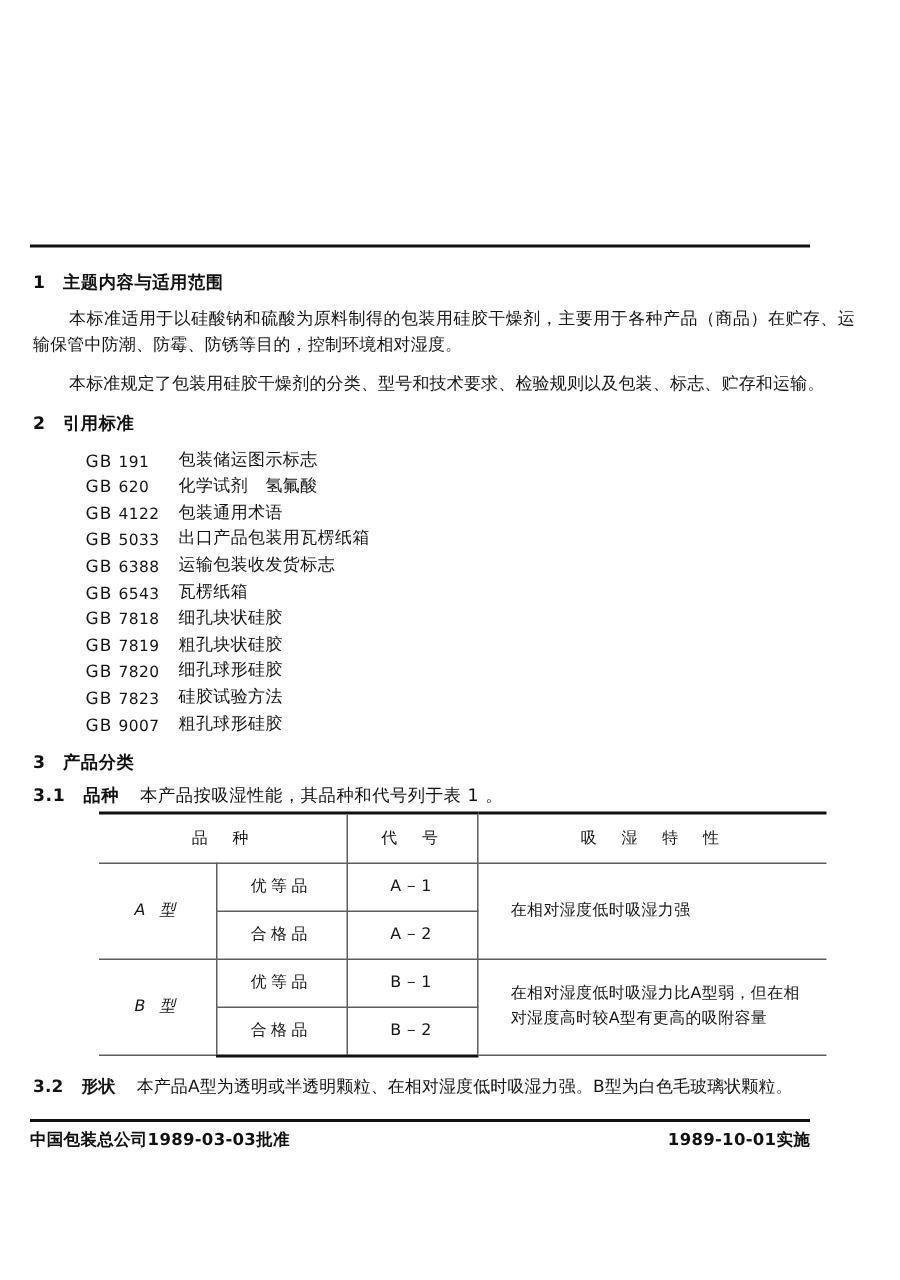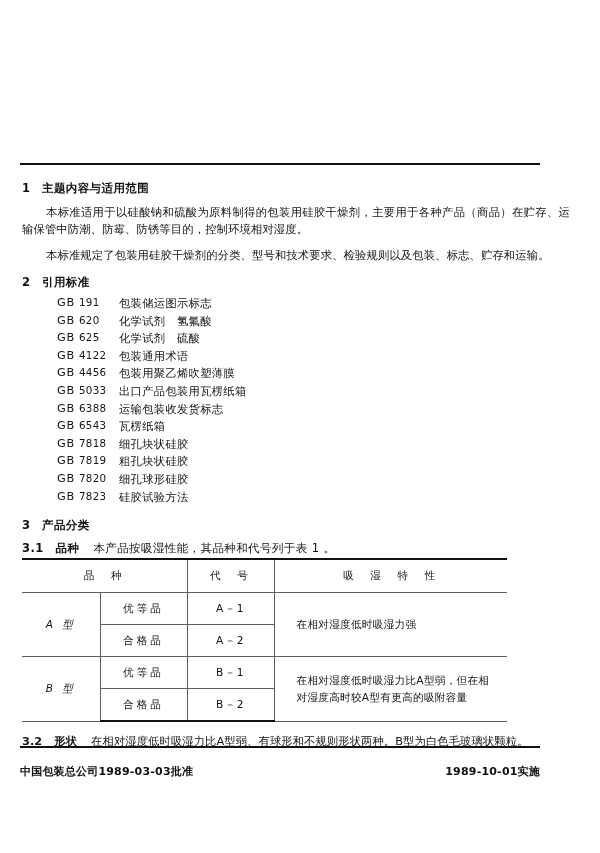--- a/index.html
+++ b/index.html
@@ -118,21 +118,21 @@
   }
 
   
   .ref-list {
     margin: 8px 0 0 0;
     padding: 0;
     list-style: none;
   }
   .ref-item {
     display: flex;
-    align-items: flex-start;
+    align-items: flex-end;
     margin-left: 57px;
     height: 17.6px;
     font-size: 11.3px;
     color: #141414;
   }
   .ref-code {
     width: 62px;
     flex: none;
     letter-spacing: 0.3px;
   }
@@ -147,20 +147,21 @@
     text-align: center;
     font-size: 11px;
     color: #141414;
     margin-top: 6px;
     letter-spacing: 2px;
   }
 
   .tbl-wrap {
     position: relative;
     margin: 4px 0 0 0;
+    padding-left: 44px;
   }
   table.spec {
     border-collapse: collapse;
     width: 485px;
     margin-left: 22px;
     table-layout: fixed;
     font-size: 10.6px;
     color: #141414;
   }
   table.spec th,
@@ -228,21 +229,20 @@
     width: 520px;
     height: 2px;
     background: #111;
   }
   .footer {
     position: absolute;
     left: 20px;
     top: 752px;
     width: 520px;
     height: 16px;
-    margin-top: 12px;
   }
   .footer-left {
     position: absolute;
     left: 0;
     top: 0;
     font-size: 11px;
     font-weight: bold;
     color: #111;
     letter-spacing: 0.2px;
   }
@@ -279,32 +279,24 @@
     <ul class="ref-list">
       <li class="ref-item">
         <span class="ref-code"><span class="gb">GB</span> <span class="num">191</span></span>
         <span class="ref-name">包装储运图示标志</span>
       </li>
       <li class="ref-item">
         <span class="ref-code"><span class="gb">GB</span> <span class="num">620</span></span>
         <span class="ref-name">化学试剂　氢氟酸</span>
       </li>
       <li class="ref-item">
-        <span class="ref-code"><span class="gb">GB</span> <span class="num">625</span></span>
-        <span class="ref-name">化学试剂　硫酸</span>
-      </li>
-      <li class="ref-item">
         <span class="ref-code"><span class="gb">GB</span> <span class="num">4122</span></span>
         <span class="ref-name">包装通用术语</span>
       </li>
       <li class="ref-item">
-        <span class="ref-code"><span class="gb">GB</span> <span class="num">4456</span></span>
-        <span class="ref-name">包装用聚乙烯吹塑薄膜</span>
-      </li>
-      <li class="ref-item">
         <span class="ref-code"><span class="gb">GB</span> <span class="num">5033</span></span>
         <span class="ref-name">出口产品包装用瓦楞纸箱</span>
       </li>
       <li class="ref-item">
         <span class="ref-code"><span class="gb">GB</span> <span class="num">6388</span></span>
         <span class="ref-name">运输包装收发货标志</span>
       </li>
       <li class="ref-item">
         <span class="ref-code"><span class="gb">GB</span> <span class="num">6543</span></span>
         <span class="ref-name">瓦楞纸箱</span>
@@ -317,20 +309,24 @@
         <span class="ref-code"><span class="gb">GB</span> <span class="num">7819</span></span>
         <span class="ref-name">粗孔块状硅胶</span>
       </li>
       <li class="ref-item">
         <span class="ref-code"><span class="gb">GB</span> <span class="num">7820</span></span>
         <span class="ref-name">细孔球形硅胶</span>
       </li>
       <li class="ref-item">
         <span class="ref-code"><span class="gb">GB</span> <span class="num">7823</span></span>
         <span class="ref-name">硅胶试验方法</span>
+      </li>
+      <li class="ref-item">
+        <span class="ref-code"><span class="gb">GB</span> <span class="num">9007</span></span>
+        <span class="ref-name">粗孔球形硅胶</span>
       </li>
     </ul>
 
     <div class="sec-head" style="margin-top:13px;">
       <span class="sec-num">3</span><span>产品分类</span>
     </div>
 
     <div class="sec-head" style="margin-top:11px; font-weight:normal;">
       <span style="font-weight:bold;">3.1</span><span style="display:inline-block;width:12px;"></span><span style="font-weight:bold;">品种</span><span style="display:inline-block;width:14px;"></span><span>本产品按吸湿性能，其品种和代号列于表 1 。</span>
     </div>
@@ -370,21 +366,21 @@
         </tr>
         <tr class="last">
           <td class="gradecell">合格品</td>
           <td class="codecell">B－2</td>
         </tr>
       </tbody>
         </table>
     </div>
 
     <div class="shape-line">
-      <span style="font-weight:bold;">3.2</span><span style="display:inline-block;width:12px;"></span><span style="font-weight:bold;">形状</span><span style="display:inline-block;width:14px;"></span><span>在相对湿度低时吸湿力比A型弱、有球形和不规则形状两种。B型为白色毛玻璃状颗粒。</span>
+      <span style="font-weight:bold;">3.2</span><span style="display:inline-block;width:12px;"></span><span style="font-weight:bold;">形状</span><span style="display:inline-block;width:14px;"></span><span>本产品A型为透明或半透明颗粒、在相对湿度低时吸湿力强。B型为白色毛玻璃状颗粒。</span>
     </div>
 
   </div>
 
   <div class="footer-rule"></div>
   <div class="footer">
     <div class="footer-left">中国包装总公司1989-03-03批准</div>
     <div class="footer-right">1989-10-01实施</div>
   </div>
 

